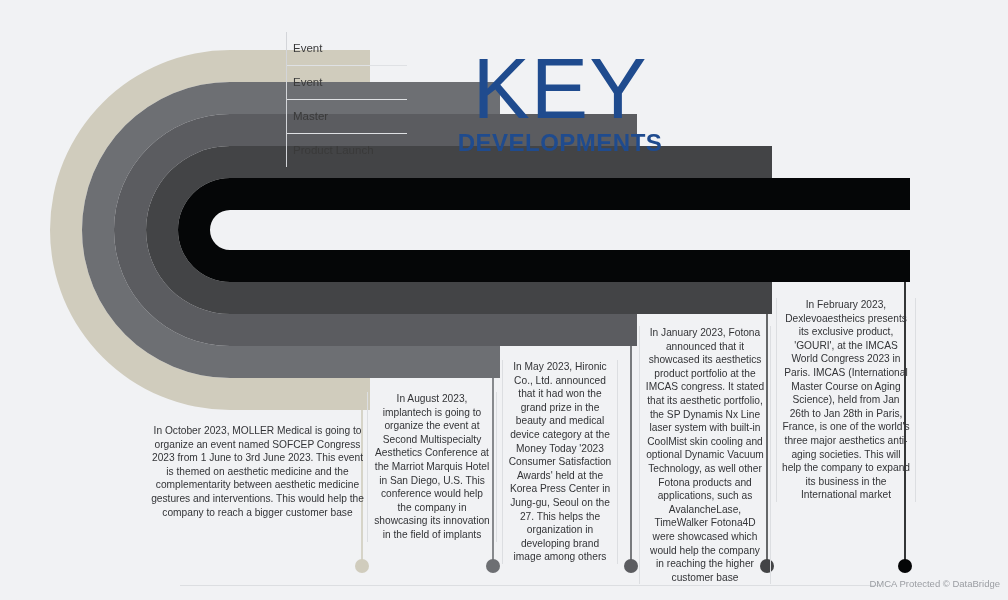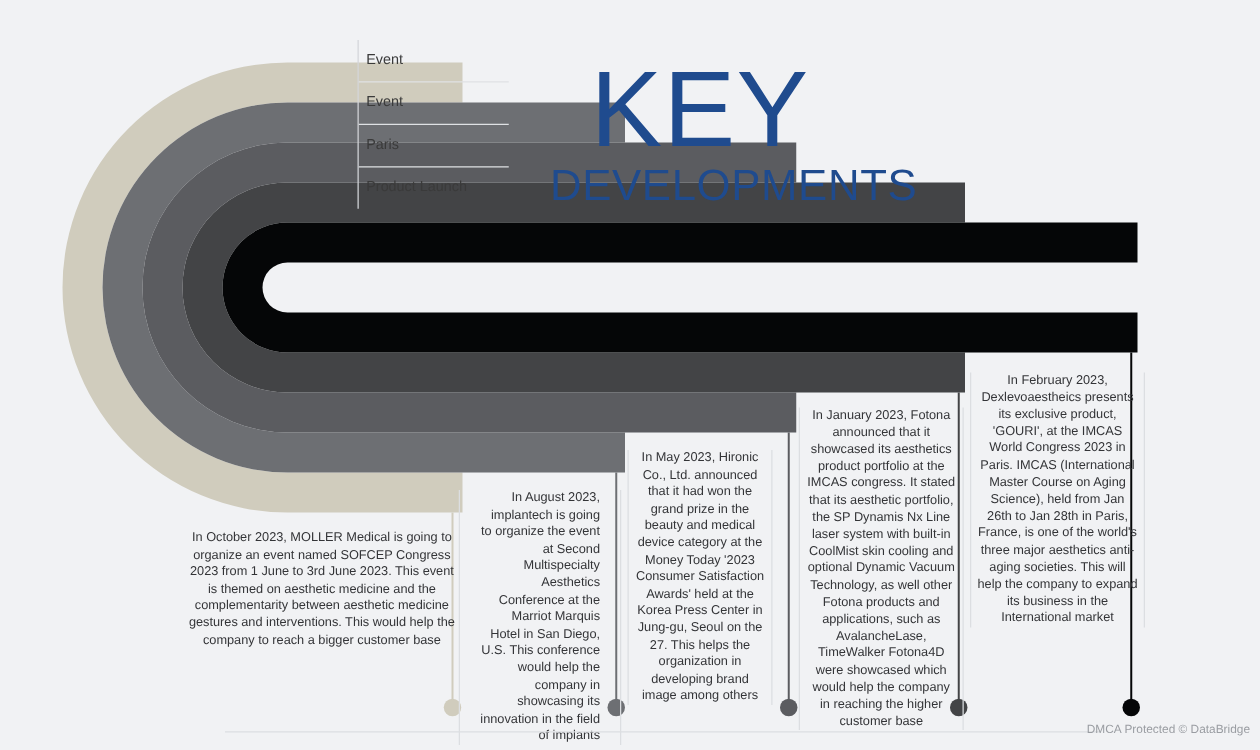--- a/index.html
+++ b/index.html
@@ -41,22 +41,22 @@
     color: #1f4b8e;
     line-height: 0.95;
   }
   #title-main {
     font-size: 86px;
     font-weight: normal;
     letter-spacing: 1px;
     display: block;
   }
   #title-sub {
-    font-size: 35px;
-    font-weight: normal;
+    font-size: 24px;
+    font-weight: bold;
     letter-spacing: 0.5px;
     display: block;
     margin-top: 2px;
   }
 
   
   #legend {
     position: absolute;
     left: 286px;
     top: 32px;
@@ -146,37 +146,37 @@
   </svg>
 
   <div id="legend">
     <div class="legend-item">
       <span>Event</span>
     </div>
     <div class="legend-item">
       <span>Event</span>
     </div>
     <div class="legend-item">
-      <span>Paris</span>
+      <span>Master</span>
     </div>
     <div class="legend-item">
       <span>Product Launch</span>
     </div>
   </div>
 
   <div id="title-block">
     <span id="title-main">KEY</span>
     <span id="title-sub">DEVELOPMENTS</span>
   </div>
 
   <div class="txt-block" style="left:150px; top:424px; width:215px;">
     <p>In October 2023, MOLLER Medical is going to organize an event named SOFCEP Congress 2023 from 1 June to 3rd June 2023. This event is themed on aesthetic medicine and the complementarity between aesthetic medicine gestures and interventions. This would help the company to reach a bigger customer base</p>
   </div>
 
-  <div class="txt-block ruled" style="left:367px; top:392px; width:130px; padding:0 16px;text-align:right;">
+  <div class="txt-block ruled" style="left:367px; top:392px; width:130px; padding:0 5px;">
     <p>In August 2023, implantech is going to organize the event at Second Multispecialty Aesthetics Conference at the Marriot Marquis Hotel in San Diego, U.S. This conference would help the company in showcasing its innovation in the field of implants</p>
   </div>
 
   <div class="txt-block ruled" style="left:502px; top:360px; width:116px; padding:0 5px;">
     <p>In May 2023, Hironic Co., Ltd. announced that it had won the grand prize in the beauty and medical device category at the Money Today '2023 Consumer Satisfaction Awards' held at the Korea Press Center in Jung-gu, Seoul on the 27. This helps the organization in developing brand image among others</p>
   </div>
 
   <div class="txt-block ruled" style="left:639px; top:326px; width:132px; padding:0 5px;">
     <p>In January 2023, Fotona announced that it showcased its aesthetics product portfolio at the IMCAS congress. It stated that its aesthetic portfolio, the SP Dynamis Nx Line laser system with built-in CoolMist skin cooling and optional Dynamic Vacuum Technology, as well other Fotona products and applications, such as AvalancheLase, TimeWalker Fotona4D were showcased which would help the company in reaching the higher customer base</p>
   </div>

